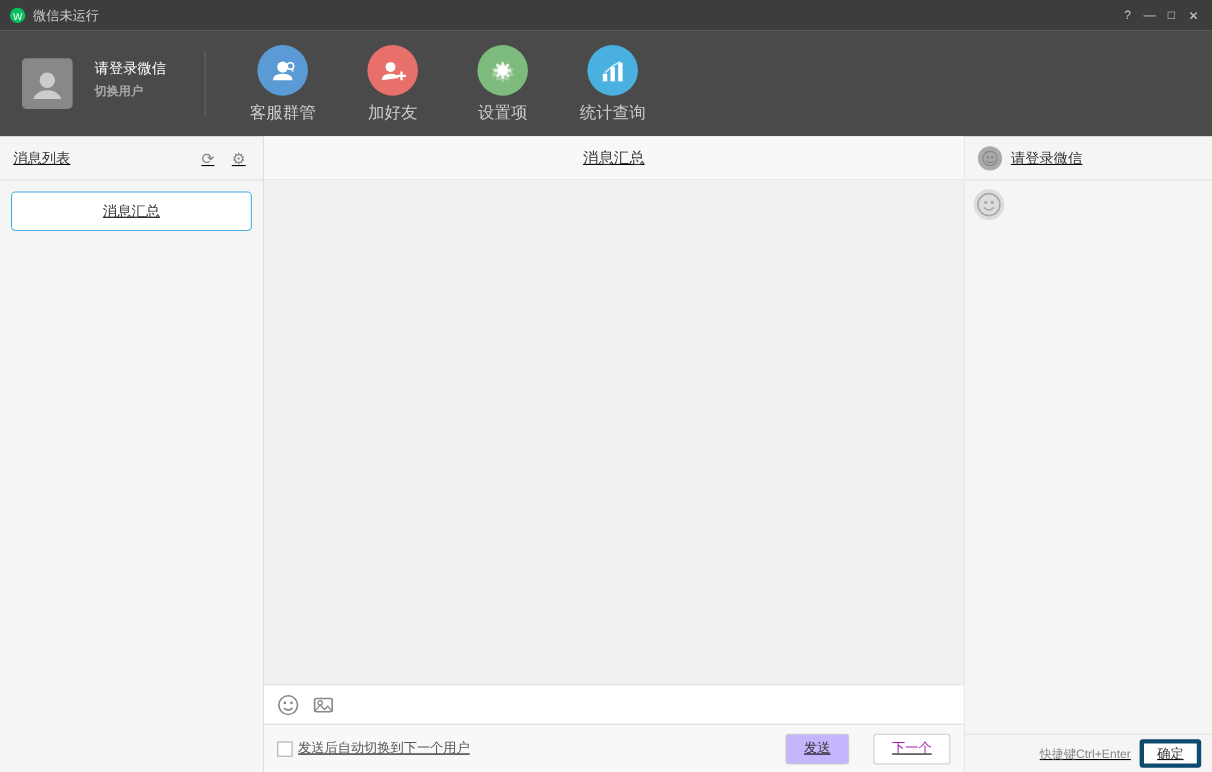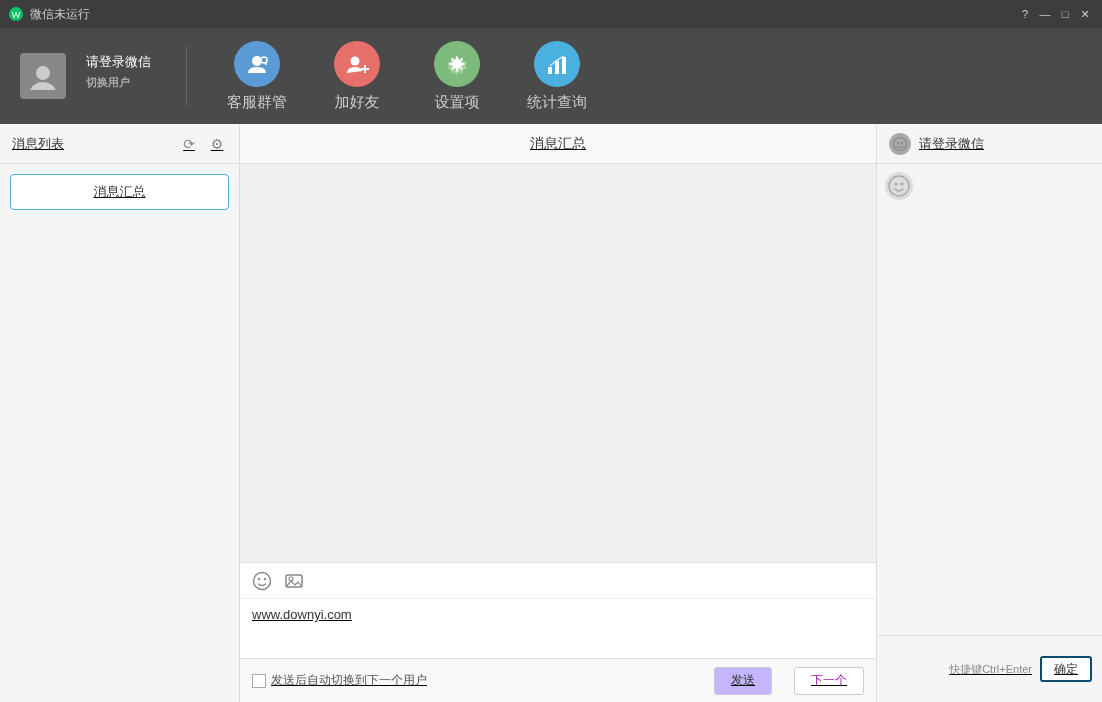--- a/index.html
+++ b/index.html
@@ -244,35 +244,35 @@
     }
     .emoji-face {
       width: 28px; height: 28px;
       border-radius: 50%;
       background: #ddd;
       display: flex; align-items: center; justify-content: center;
       font-size: 18px;
       cursor: pointer;
     }
     #right-footer {
-      padding: 20px 10px;
+      padding: 4px 10px;
       border-top: 1px solid #e0e0e0;
       display: flex;
       align-items: center;
       justify-content: flex-end;
       gap: 8px;
     }
     .shortcut-hint {
       font-size: 11px;
       color: #888;
     }
     .confirm-btn {
       height: 26px; padding: 0 12px;
       background: #fff;
-      border: 2px solid #0c4a6e;
+      border: 4px solid #0c4a6e;
       border-radius: 3px;
       cursor: pointer;
       font-size: 12px;
       color: #333;
     }
   </style>
 </head>
 <body>
 
 <div id="titlebar">
@@ -392,23 +392,20 @@
       </div>
       <div class="input-tool-btn">
         <svg width="20" height="20" viewBox="0 0 20 20">
           <rect x="2" y="4" width="16" height="12" rx="1.5" fill="none" stroke="#888" stroke-width="1.5"></rect>
           <circle cx="7" cy="8" r="2" fill="none" stroke="#888" stroke-width="1.2"></circle>
           <polyline points="2,16 7,10 11,14 14,11 18,16" fill="none" stroke="#888" stroke-width="1.2"></polyline>
         </svg>
       </div>
     </div>
 
-    <div id="text-input-area">
-      <span style="color:#333;font-size:13px;">www.downyi.com</span>
-    </div>
 
     <div id="bottom-bar">
       <label class="auto-switch-check">
         <span class="checkbox-box"></span>
         <span>发送后自动切换到下一个用户</span>
       </label>
       <div class="spacer"></div>
       <button class="send-btn">发送</button>
       <button class="next-btn">下一个</button>
     </div>

